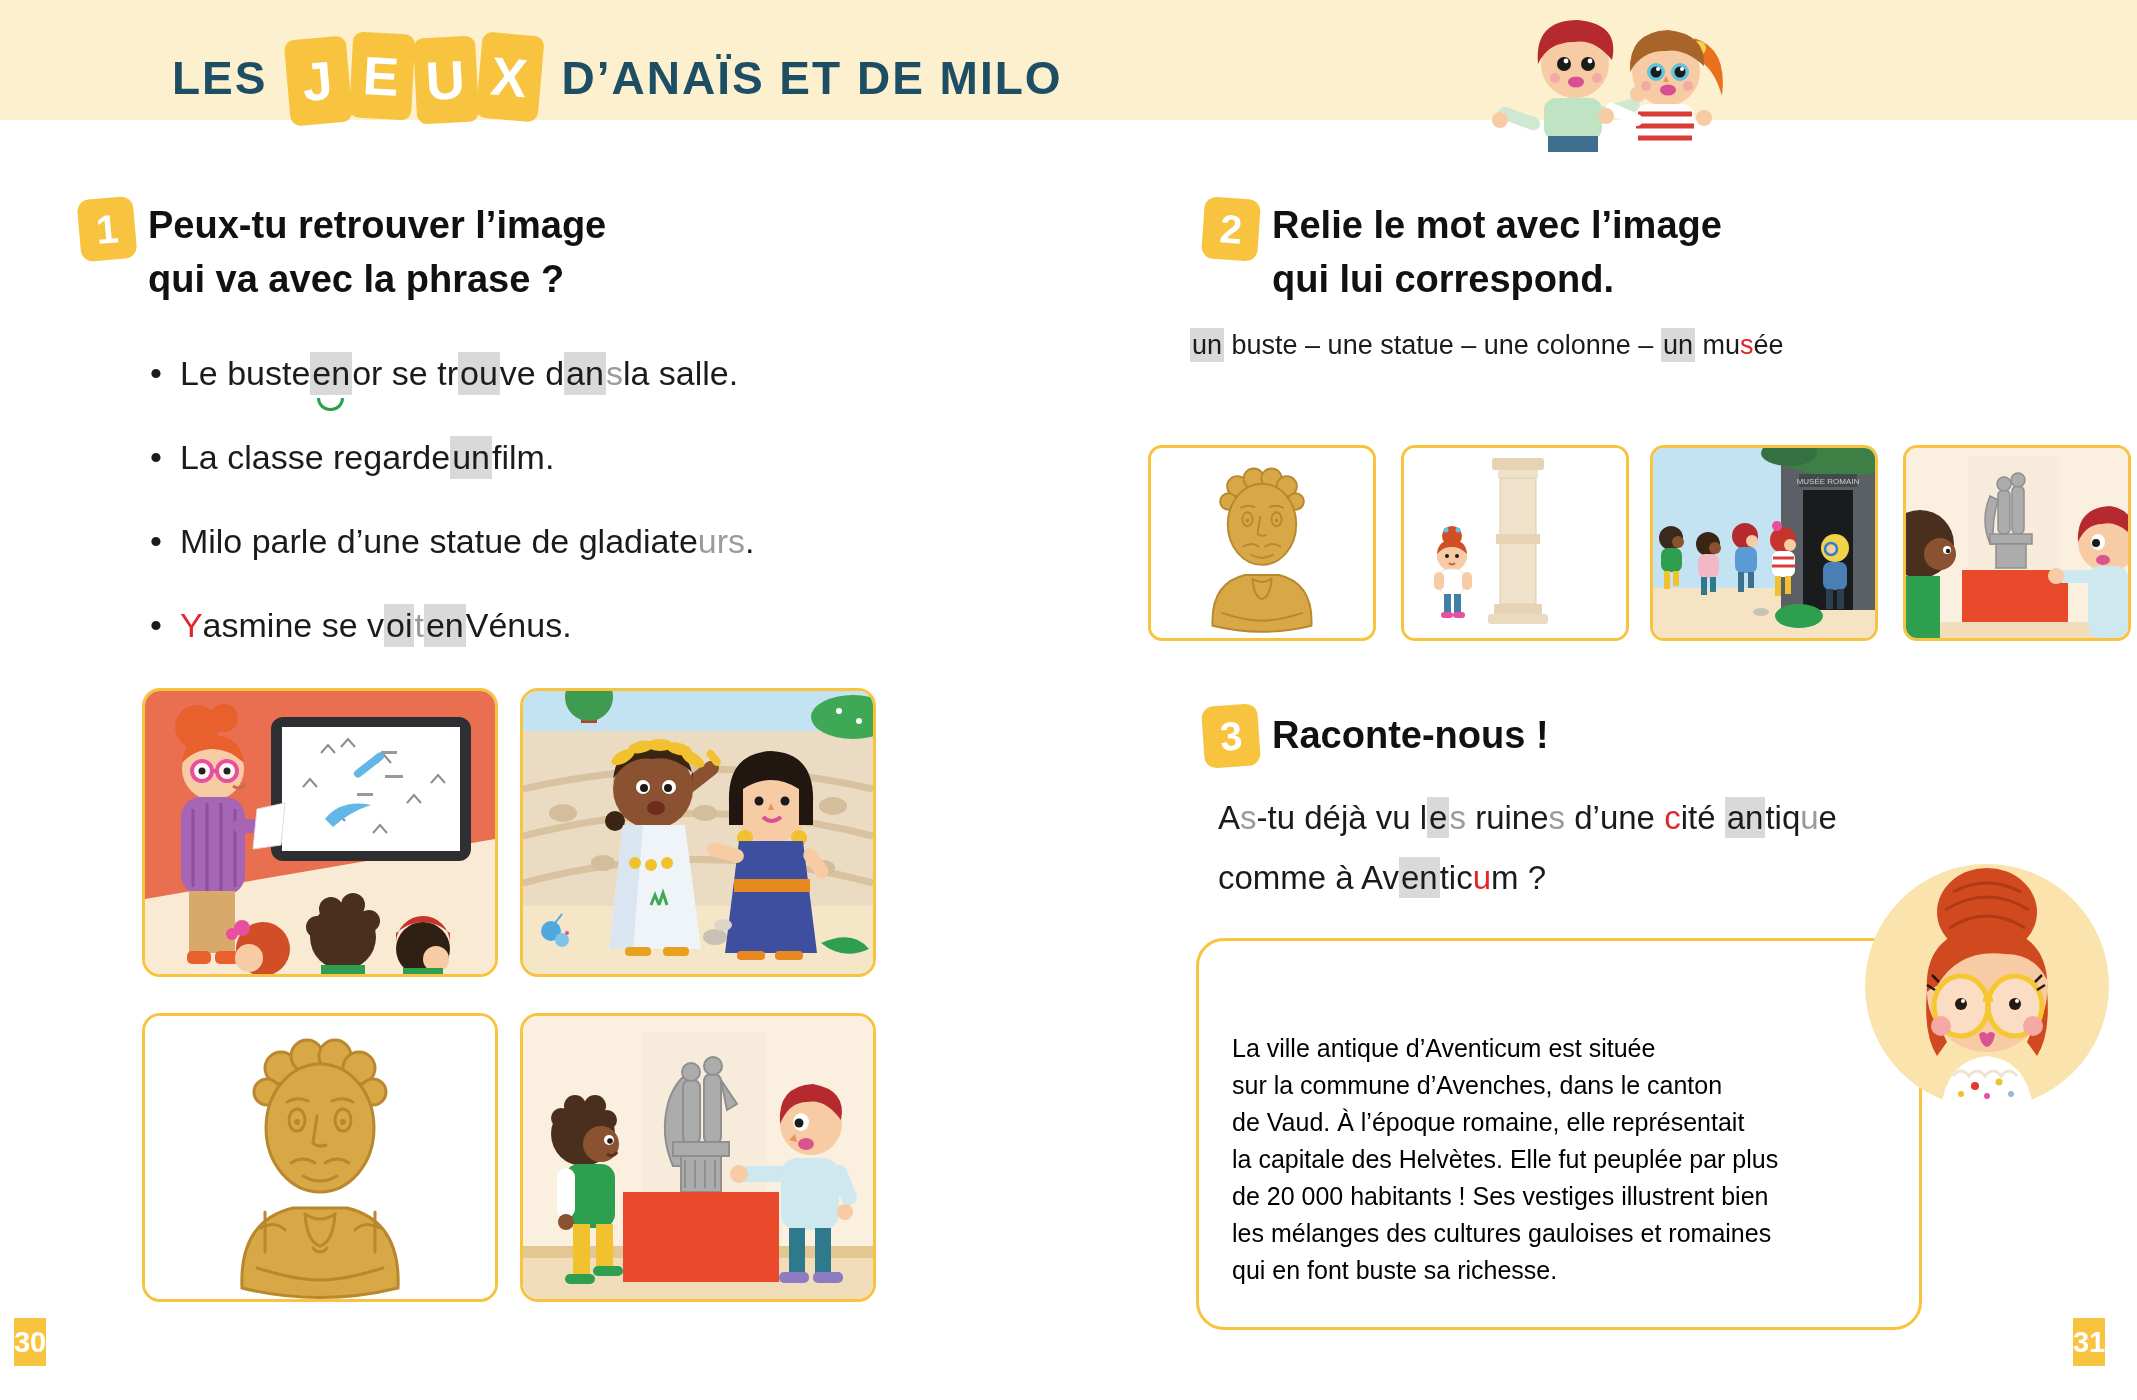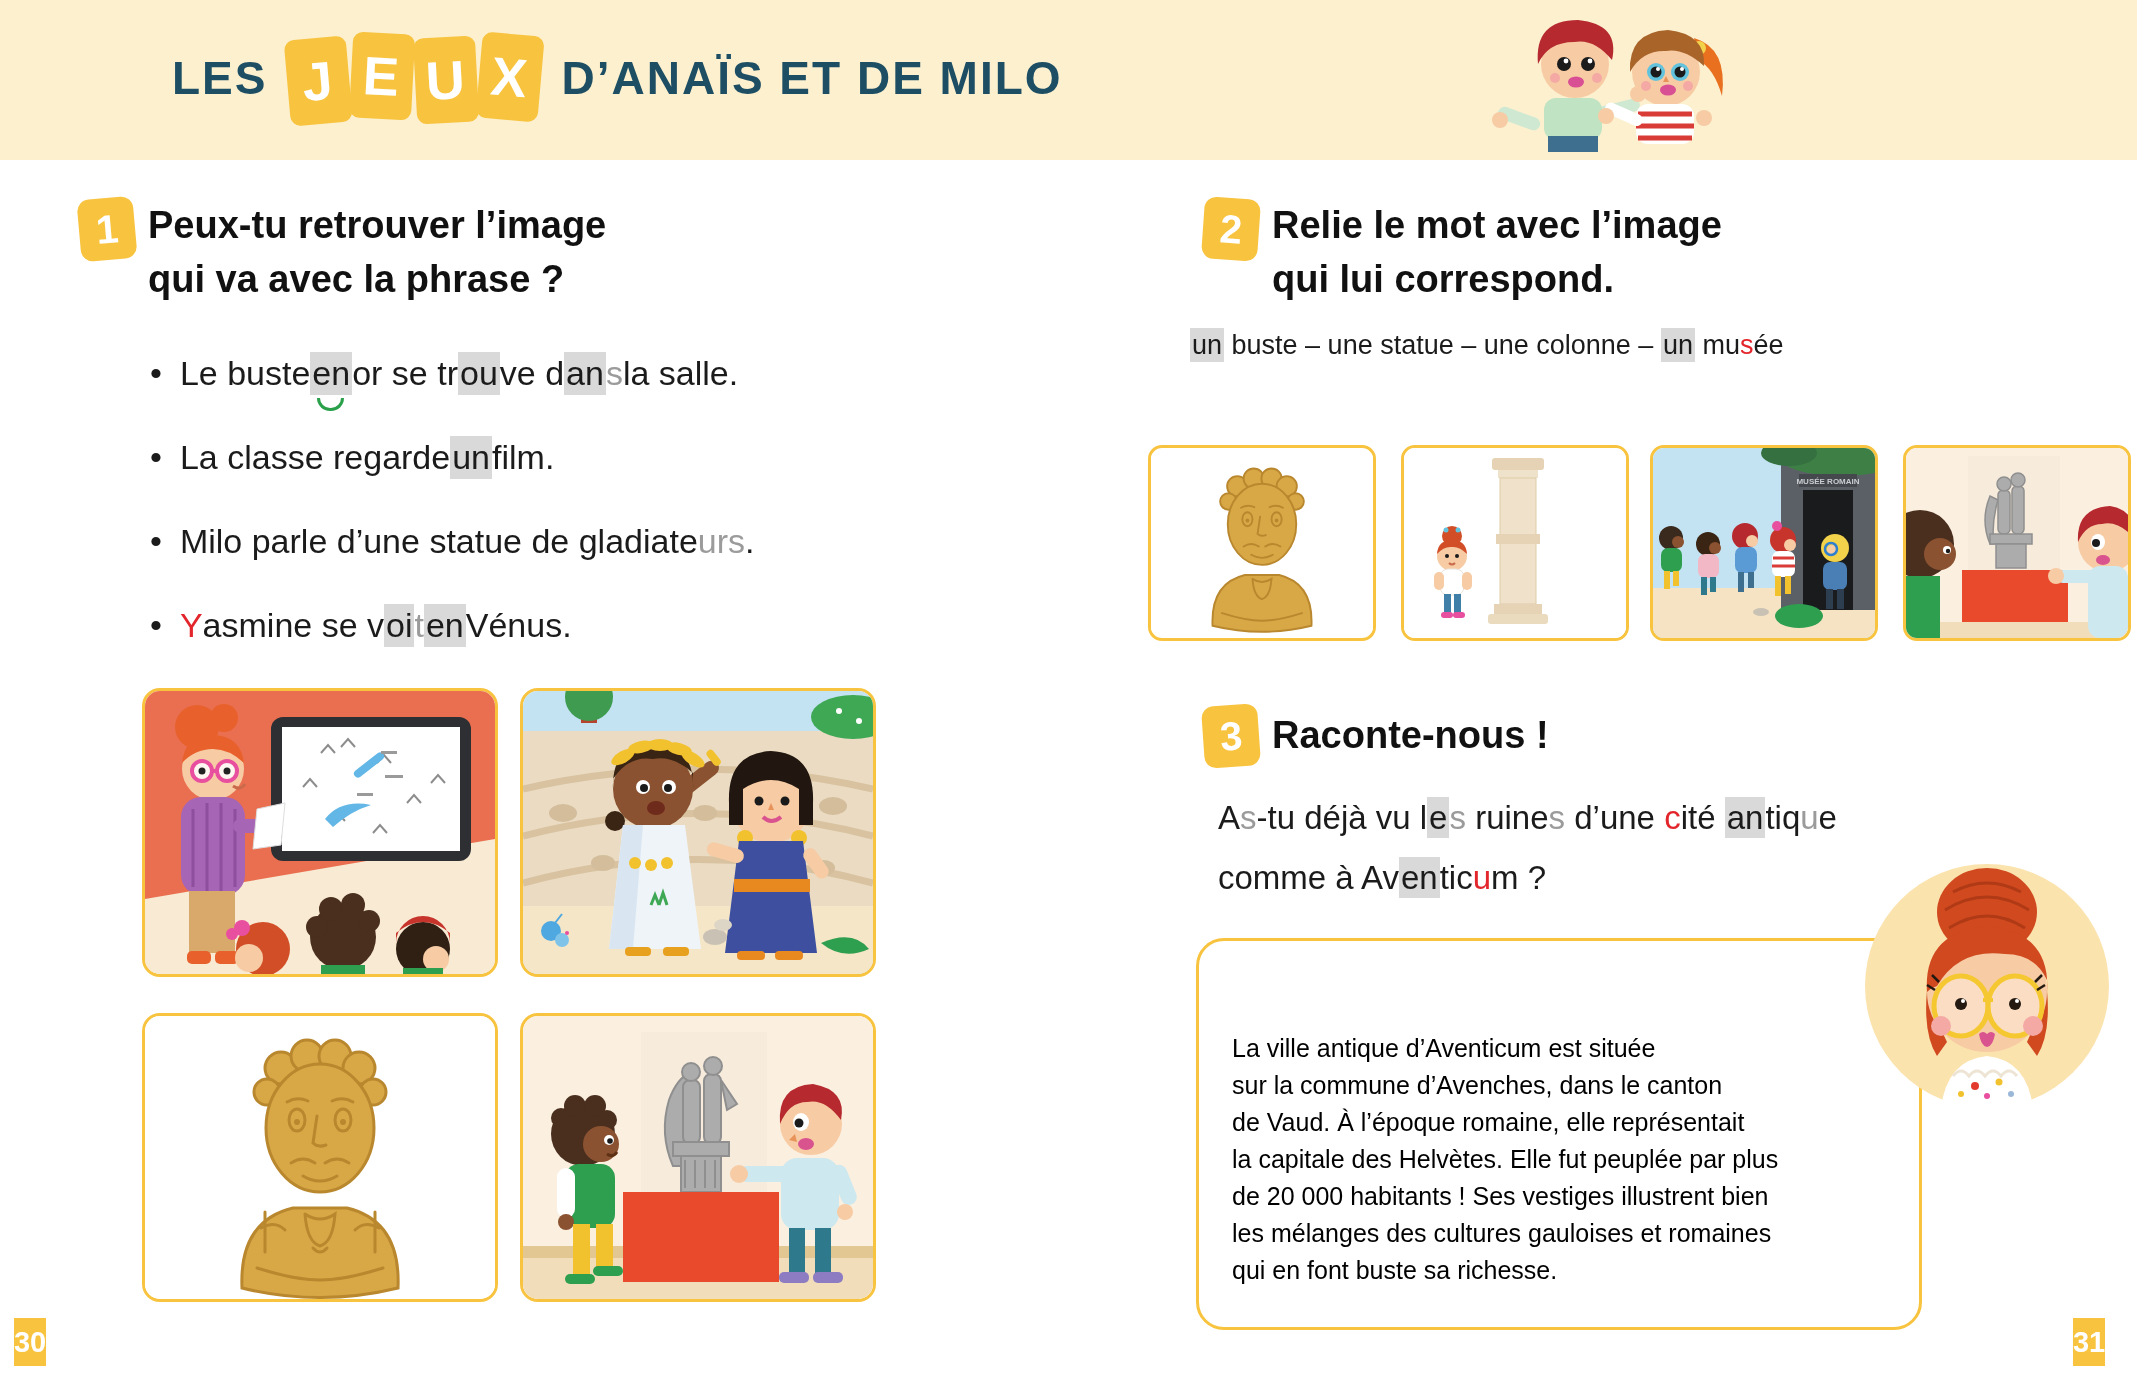--- a/index.html
+++ b/index.html
@@ -1,20 +1,20 @@
 <!DOCTYPE html>
 <html><head>
 <meta charset="utf-8">
 <style>
   html,body{margin:0;padding:0;background:#ffffff;}
   .page{position:relative;width:2137px;height:1400px;background:#ffffff;overflow:hidden;
         font-family:"Liberation Sans",sans-serif;color:#1a1a1a;}
 
   
-  .band{position:absolute;left:0;top:0;width:2137px;height:160px;background:#FCF0CF;}
+  .band{position:absolute;left:0;top:0;width:2137px;height:120px;background:#FCF0CF;}
   .title-wrap{position:absolute;left:172px;top:30px;height:96px;display:flex;align-items:center;
               gap:16px;color:#1D4E63;font-weight:bold;font-size:46px;letter-spacing:2px;}
   .jeux{display:flex;gap:2px;margin:0 4px;}
   .tile{width:62px;height:86px;background:#F8C33E;border-radius:10px;color:#fff;
         font-size:54px;font-weight:bold;display:flex;align-items:center;justify-content:center;}
   .tile.t1{transform:rotate(-5deg) translateY(3px);}
   .tile.t2{transform:rotate(3deg) translateY(-2px);}
   .tile.t3{transform:rotate(-3deg) translateY(2px);}
   .tile.t4{transform:rotate(5deg) translateY(-1px);}
   .top-kids{position:absolute;left:1478px;top:6px;width:280px;height:146px;}
@@ -39,21 +39,21 @@
   
   .seg-n{}
   .seg-hl{background:#D9D9D9;padding:2px 2px;}
   .seg-br{background:#D9D9D9;padding:2px 2px;position:relative;}
   .seg-br::after{content:"";position:absolute;left:15%;width:66%;top:calc(100% + 3px);height:13px;
                  border:3px solid #2AA04B;border-top:none;border-radius:0 0 14px 14px;box-sizing:border-box;}
   .seg-g{color:#9B9B9B;}
   .seg-r{color:#E3262B;}
 
   
-  .card{position:absolute;border:3px solid #F8C33E;border-radius:18px;overflow:hidden;background:#fff;font-weight:bold;}
+  .card{position:absolute;border:3px solid #F8C33E;border-radius:18px;overflow:hidden;background:#fff;}
   .card svg{display:block;width:100%;height:100%;}
   .c1{left:142px;top:688px;width:350px;height:283px;}
   .c2{left:520px;top:688px;width:350px;height:283px;}
   .c3{left:142px;top:1013px;width:350px;height:283px;}
   .c4{left:520px;top:1013px;width:350px;height:283px;}
   .s1{left:1148px;top:445px;width:222px;height:190px;border-radius:14px;}
   .s2{left:1401px;top:445px;width:222px;height:190px;border-radius:14px;}
   .s3{left:1650px;top:445px;width:222px;height:190px;border-radius:14px;}
   .s4{left:1903px;top:445px;width:222px;height:190px;border-radius:14px;}
 

